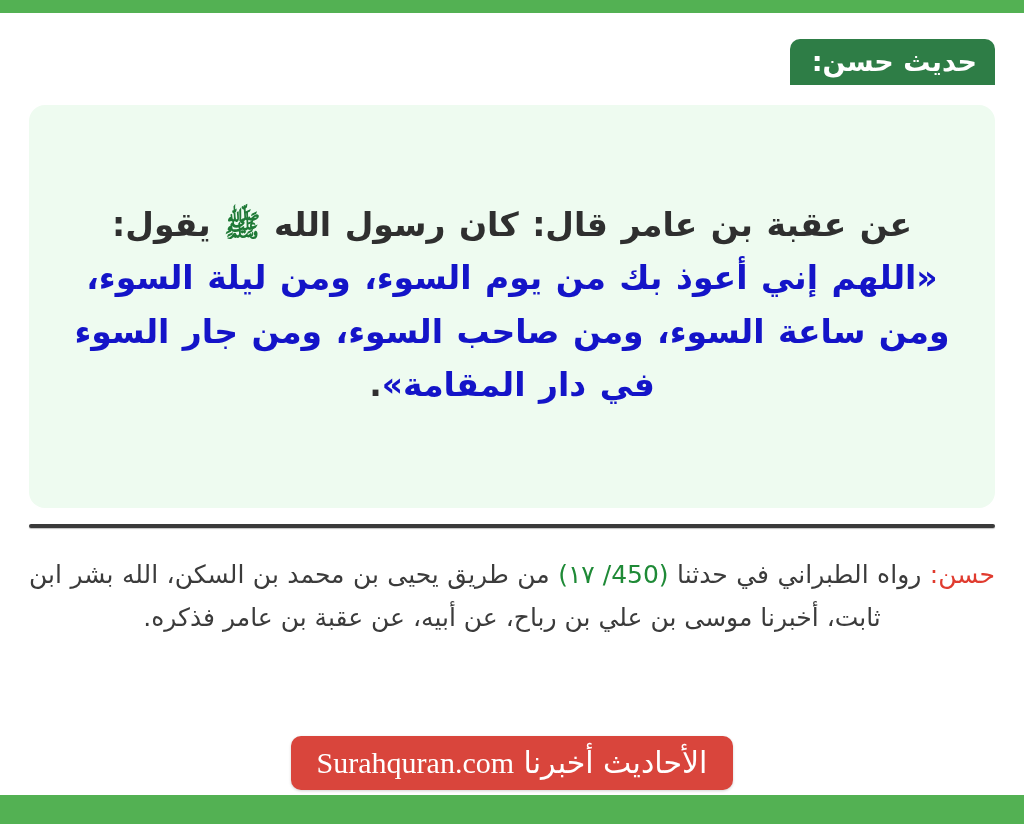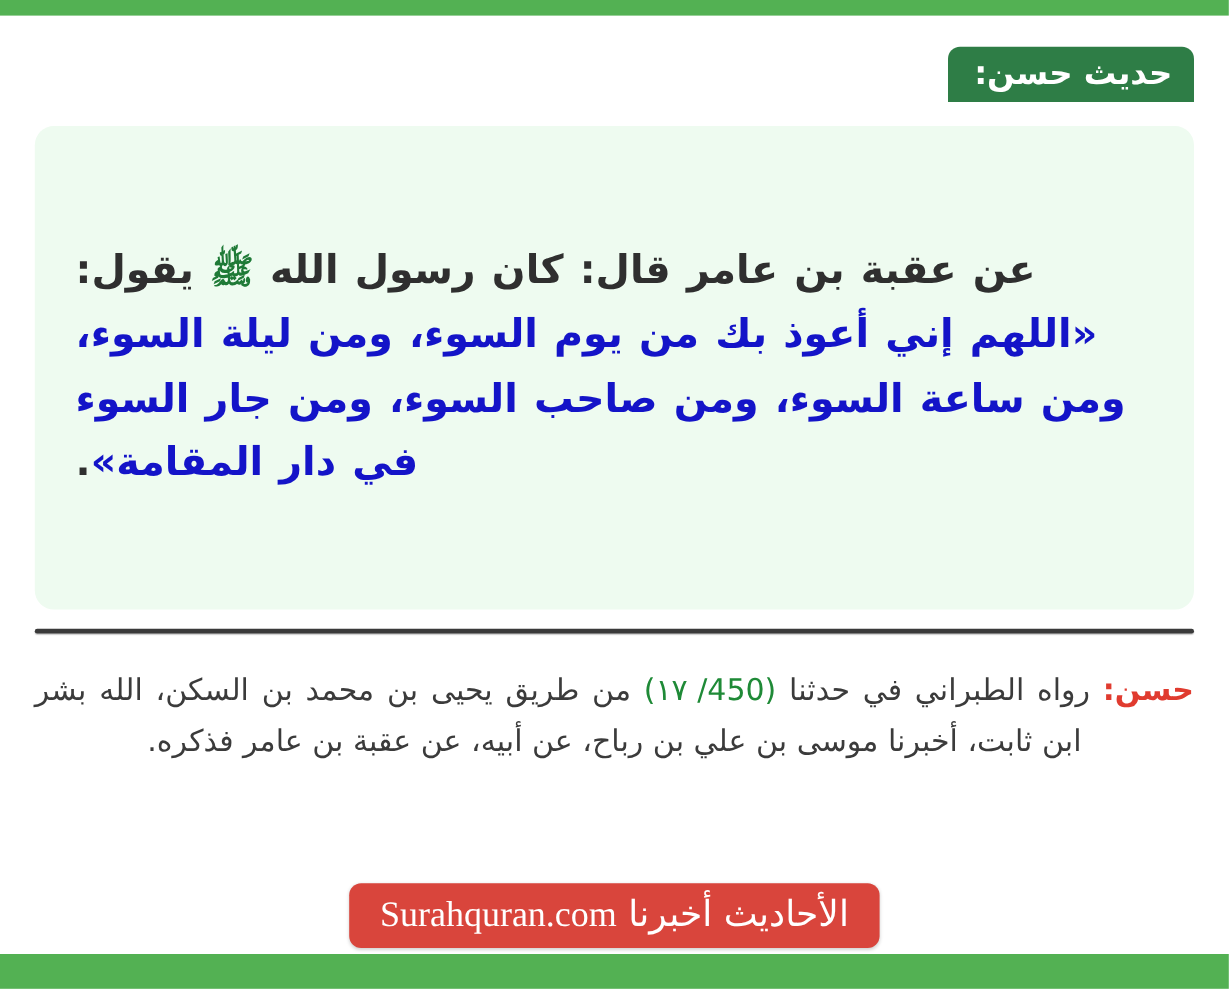--- a/index.html
+++ b/index.html
@@ -79,21 +79,21 @@
     display: flex;
     flex-direction: column;
     justify-content: center;
     text-align: center;
   }
   .quote-text {
     font-size: 33px;
     font-weight: bold;
     line-height: 1.62;
     color: #2f2f2f;
-    text-align: left;
+    text-align: center;
     word-spacing: 2px;
   }
   .quote-text .dua {
     color: #1414c8;
   }
   .quote-text .salla {
     color: #1f7a37;
     font-size: 30px;
   }
 
@@ -117,21 +117,21 @@
     left: 29px;
     font-size: 25px;
     line-height: 1.72;
     color: #3b3b3b;
     text-align: justify;
     text-align-last: center;
     font-weight: normal;
   }
   .attribution .grade-label {
     color: #e03b2f;
-    font-weight: bold;
+    font-weight: normal;
     margin-top: 24px;
   }
   .attribution .ref {
     color: #1f8a37;
     direction: ltr;
     unicode-bidi: embed;
     display: inline-block;
   }
 
   

